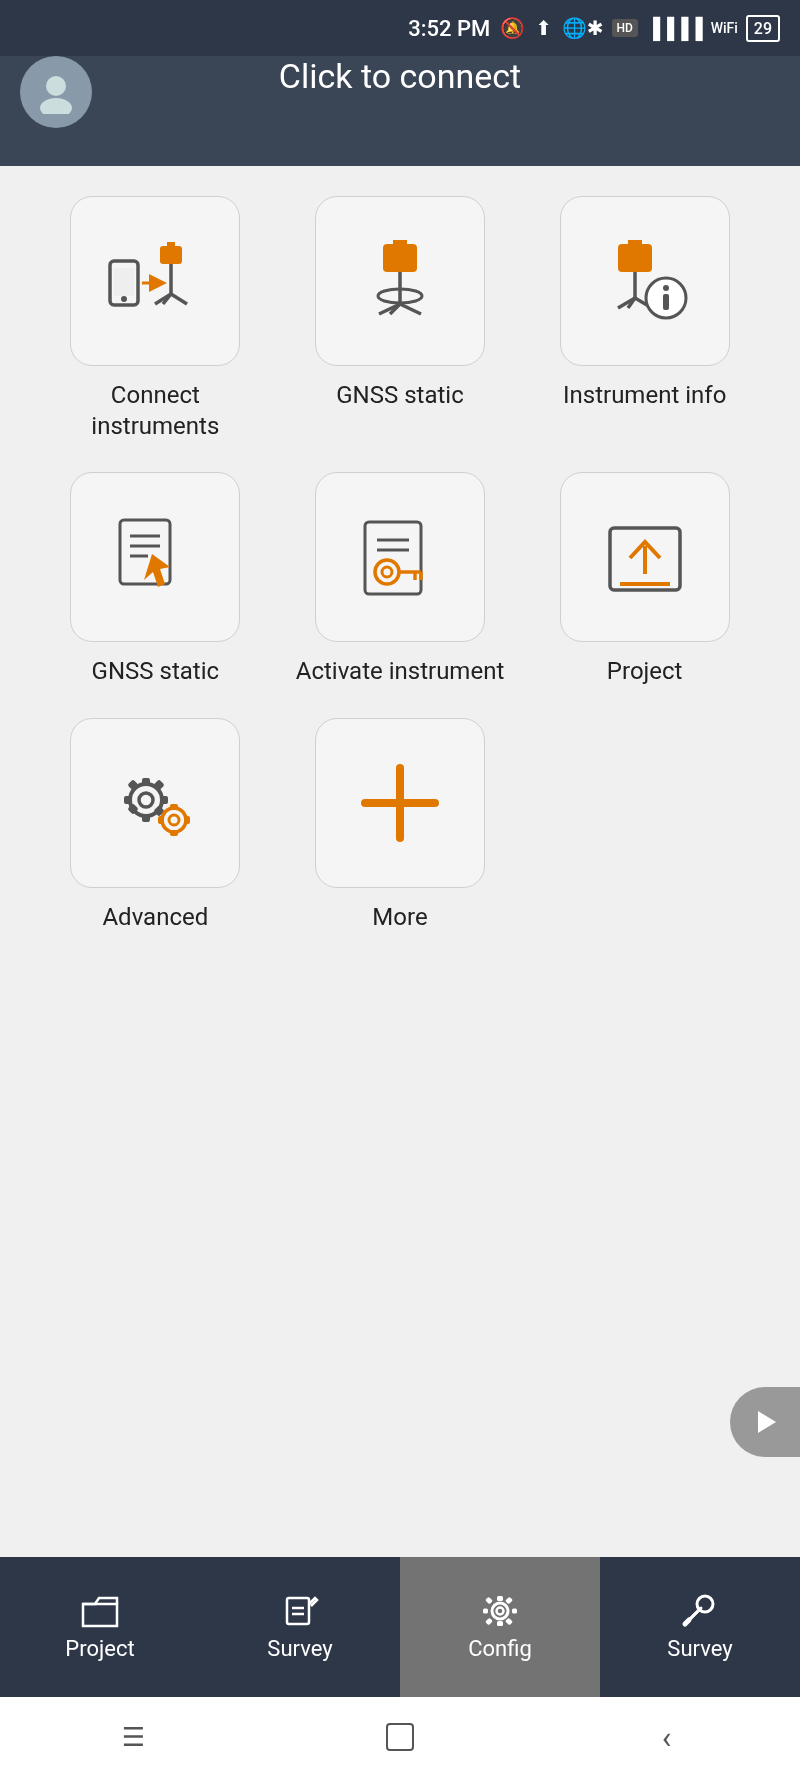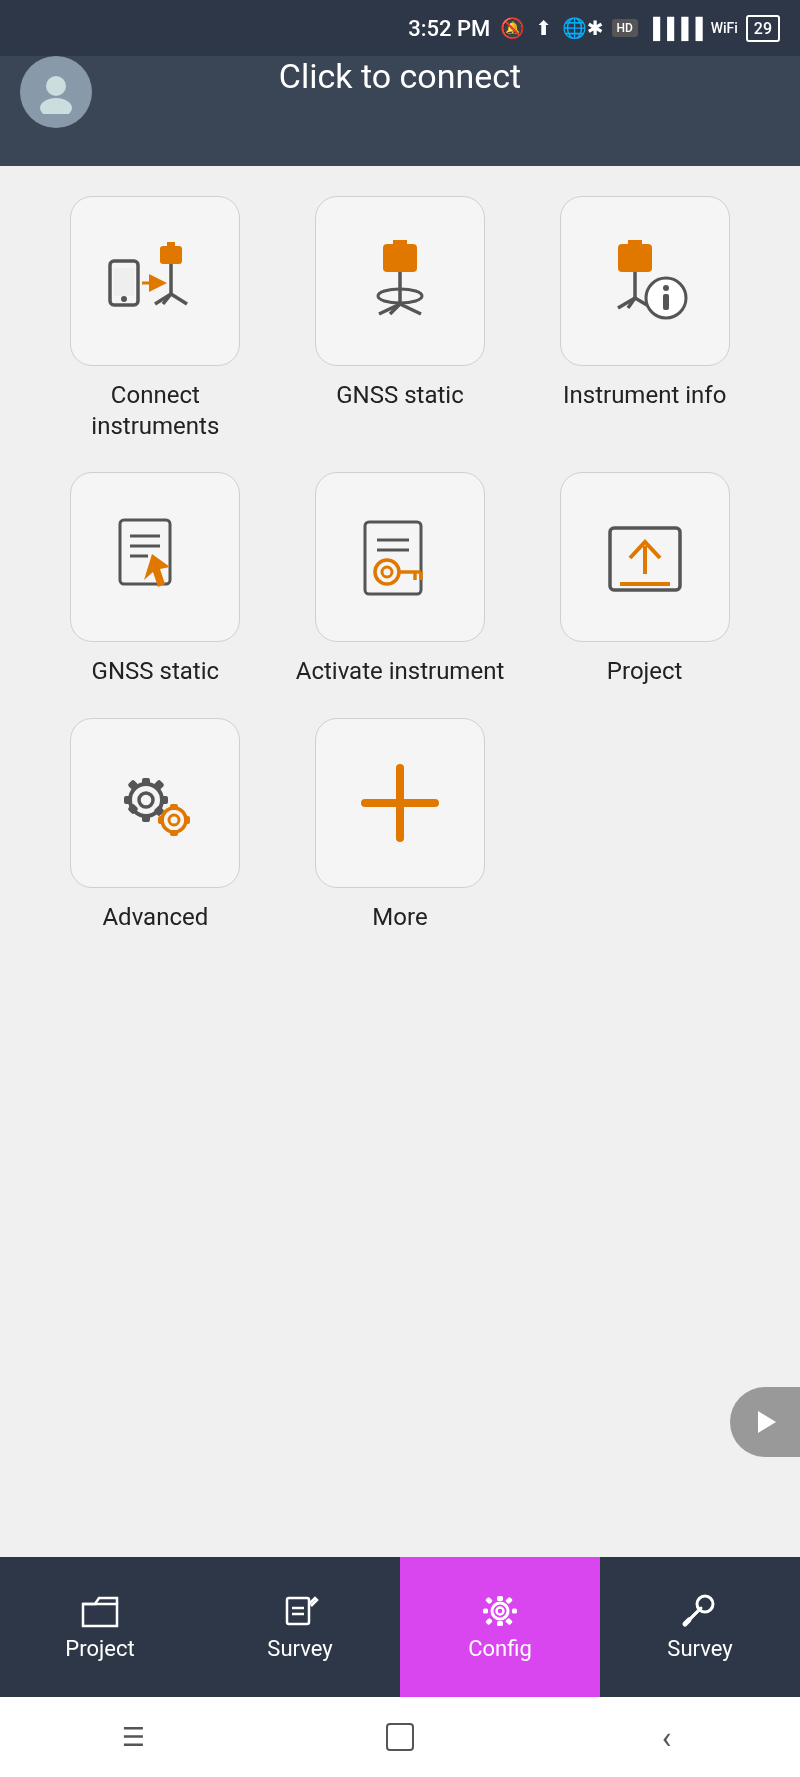--- a/index.html
+++ b/index.html
@@ -129,21 +129,21 @@
       flex: 1;
       display: flex;
       flex-direction: column;
       align-items: center;
       justify-content: center;
       gap: 0;
       cursor: pointer;
       color: white;
     }
     .nav-item.active {
-      background: #d946ef;
+      background: #737373;
     }
     .nav-icon { font-size: 34px; }
     .nav-label { font-size: 22px; font-weight: 400; }
 
     
     .sys-nav {
       height: 80px;
       background: white;
       display: flex;
       align-items: center;

